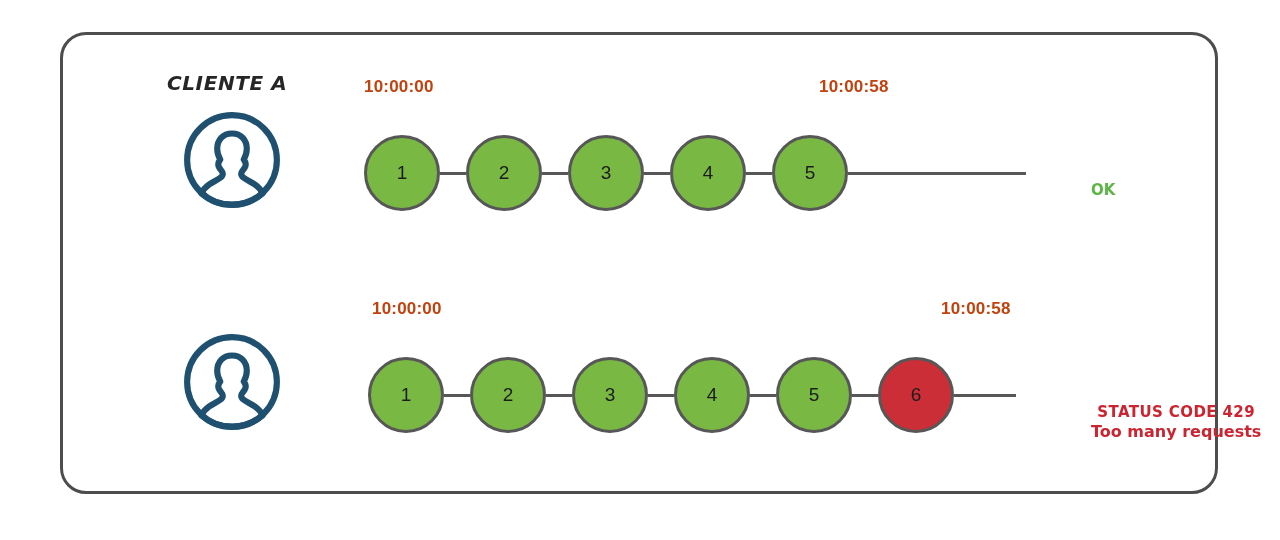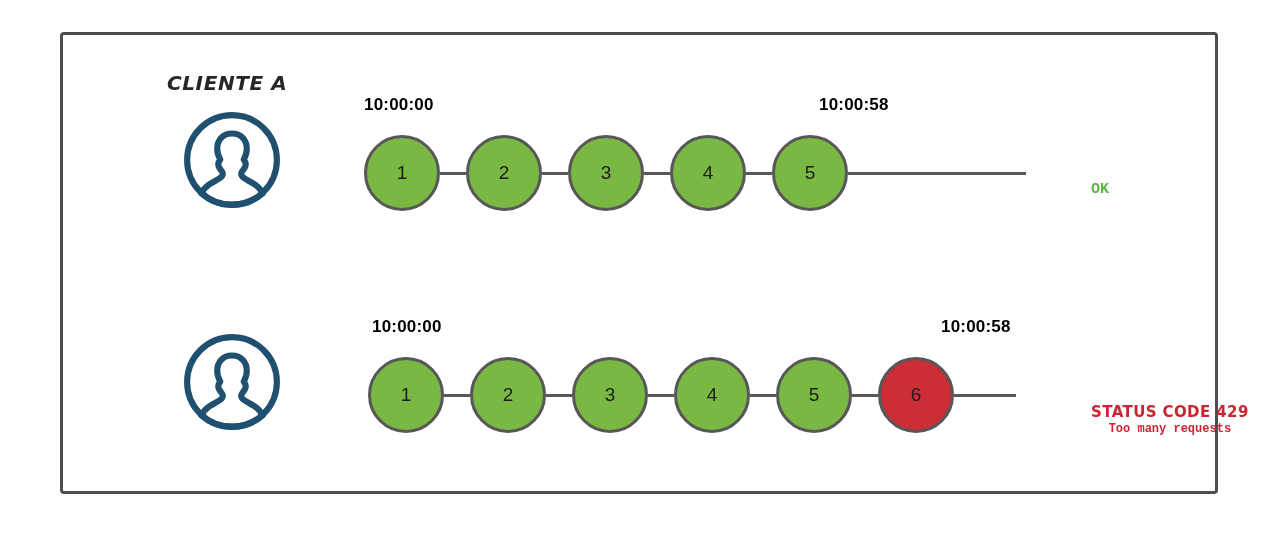--- a/index.html
+++ b/index.html
@@ -23,21 +23,21 @@
   }
 
   
   .panel {
     position: absolute;
     left: 60px;
     top: 32px;
     width: 1158px;
     height: 462px;
     border: 3px solid #4d4d4d;
-    border-radius: 4px;
+    border-radius: 26px;
     background: #ffffff;
     box-sizing: border-box;
   }
 
   
   .row {
     position: absolute;
     left: 0;
     width: 100%;
     height: 200px;
@@ -65,25 +65,25 @@
     left: 118px;
     top: 38px;
     width: 102px;
     height: 102px;
   }
   .avatar svg { display: block; width: 102px; height: 102px; }
 
   
   .timestamp {
     position: absolute;
-    top: 24px;
+    top: 6px;
     font-family: "Liberation Sans", sans-serif;
     font-size: 17px;
     font-weight: bold;
-    color: #000000;
+    color: #c2410c;
     white-space: nowrap;
     letter-spacing: 0.2px;
   }
 
   
   .chain {
     position: absolute;
     top: 64px;
     left: 301px;
     display: flex;
@@ -124,24 +124,24 @@
   .status {
     position: absolute;
     font-family: "DejaVu Sans", sans-serif;
     font-size: 15px;
     font-weight: 600;
     text-align: center;
     line-height: 1.25;
     white-space: nowrap;
   }
   .status .line1 { display: block; letter-spacing: 0.4px; }
-  .status .line2 { display: block; font-family: Liberation Mono, monospace; }
+  .status .line2 { display: block; }
   .status-ok  { color: #5cb545; }
   .status-err { color: #cc2430; }
-  .status-err .line2 { font-size: 12px; font-weight: 600; }
+  .status-err .line2 { font-size: 16px; font-weight: 600; }
 </style>
 </head>
 <body>
 
 <div id="canvas">
 
   <div class="panel">
 
     <div class="row row-a">
 

